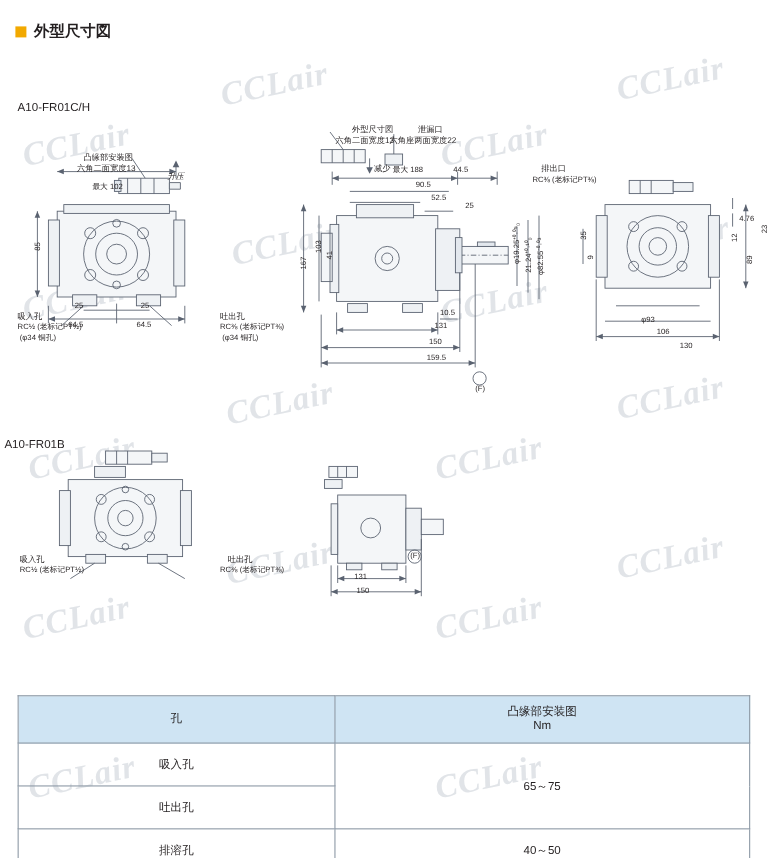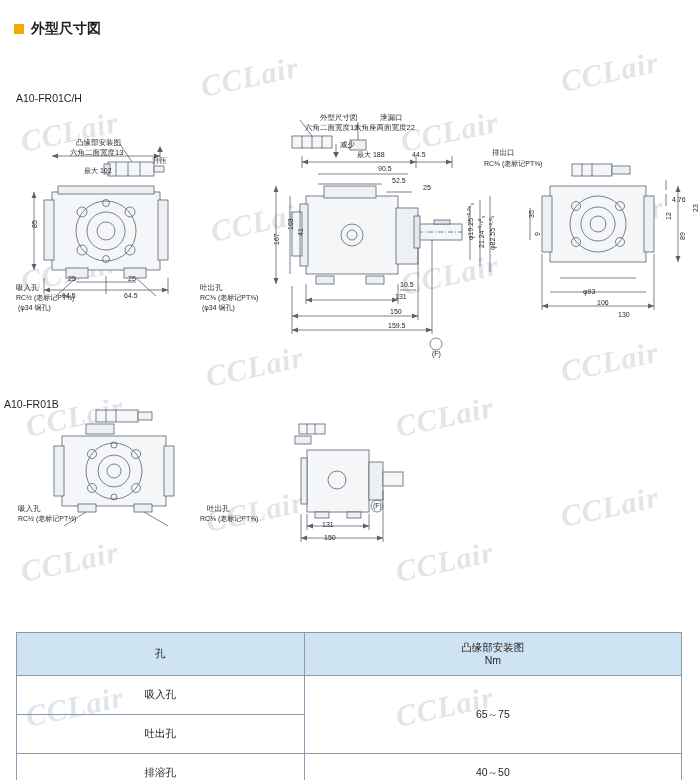--- a/index.html
+++ b/index.html
@@ -212,21 +212,21 @@
         <line x1="106" y1="182" x2="136" y2="182"></line>
         <line x1="44" y1="178" x2="44" y2="194"></line>
         <line x1="168" y1="178" x2="168" y2="194"></line>
         <line x1="106" y1="176" x2="106" y2="194"></line>
       </g>
     </svg>
   </div>
 
   <div class="t cn" style="left:76px; top:138px;">凸缘部安装图</div>
   <div class="t cn" style="left:70px; top:148px;">六角二面宽度13</div>
-  <div class="t cn" style="left:152px; top:156px;">升压</div>
+  <div class="t cn" style="left:152px; top:156px;font-style:italic;">升压</div>
   <div class="t" style="left:84px; top:167px;">最大 102</div>
   <div class="t vert" style="left:31px; top:228px;">85</div>
   <div class="t" style="left:68px; top:275px;">25</div>
   <div class="t" style="left:128px; top:275px;">25</div>
   <div class="t" style="left:62px; top:292px;">64.5</div>
   <div class="t" style="left:124px; top:292px;">64.5</div>
   <div class="t cn" style="left:16px; top:283px;">吸入孔</div>
   <div class="t" style="left:16px; top:294px;">RC½ (老标记PT½)</div>
   <div class="t" style="left:18px; top:304px;">(φ34 铜孔)</div>
   <div class="t cn" style="left:200px; top:283px;">吐出孔</div>
@@ -307,21 +307,21 @@
 
         <line x1="134" y1="190" x2="150" y2="190"></line>
 
         <circle cx="170" cy="244" r="6"></circle>
       </g>
     </svg>
   </div>
 
   <div class="t cn" style="left:320px; top:113px;">外型尺寸図</div>
   <div class="t cn" style="left:305px; top:123px;">六角二面宽度13</div>
-  <div class="t cn" style="left:340px; top:140px;">减少</div>
+  <div class="t cn" style="left:340px; top:150px;font-family:Liberation Mono, monospace;">减少</div>
   <div class="t cn" style="left:380px; top:113px;">泄漏口</div>
   <div class="t cn" style="left:354px; top:123px;">六角座两面宽度22</div>
   <div class="t cn" style="left:492px; top:148px;">排出口</div>
   <div class="t" style="left:484px; top:160px;">RC⅜ (老标记PT⅜)</div>
 
   <div class="t" style="left:357px; top:151px;">最大 188</div>
   <div class="t" style="left:412px; top:151px;">44.5</div>
   <div class="t" style="left:378px; top:165px;">90.5</div>
   <div class="t" style="left:392px; top:177px;">52.5</div>
   <div class="t" style="left:423px; top:184px;">25</div>

